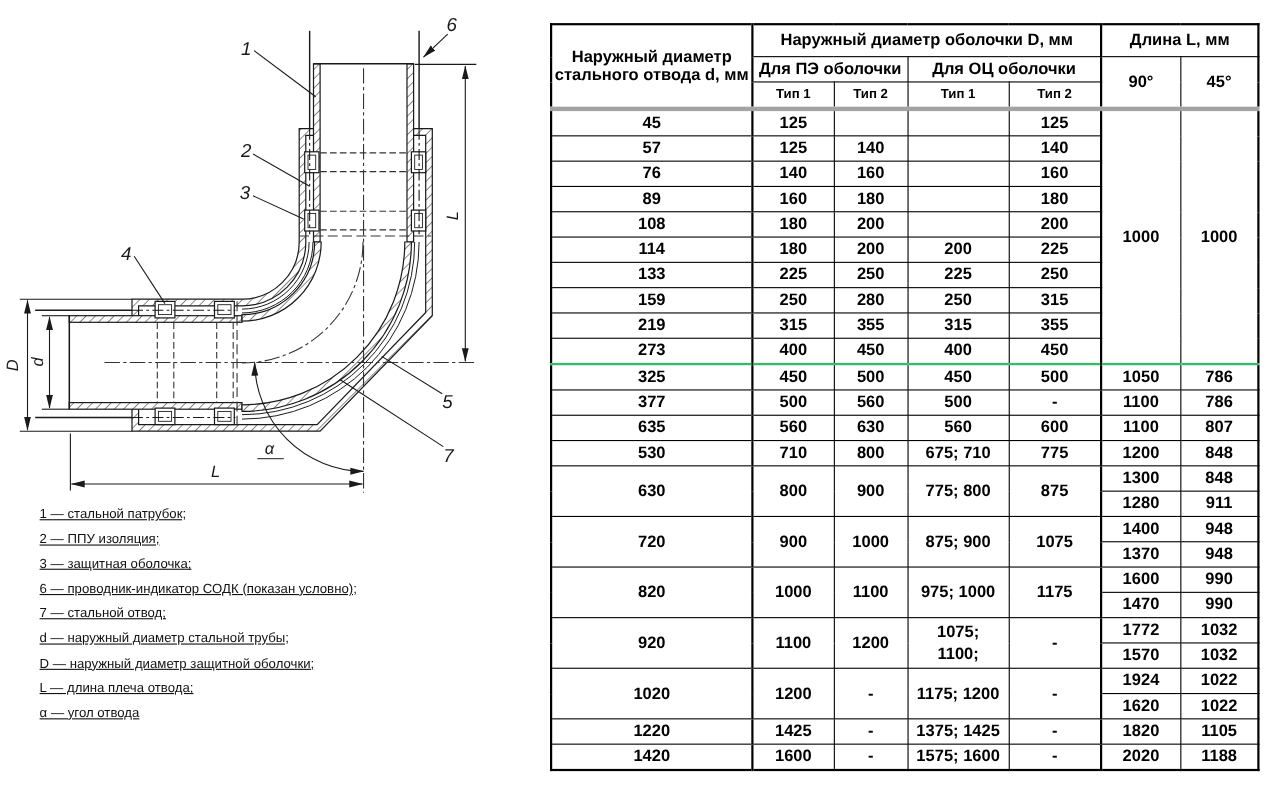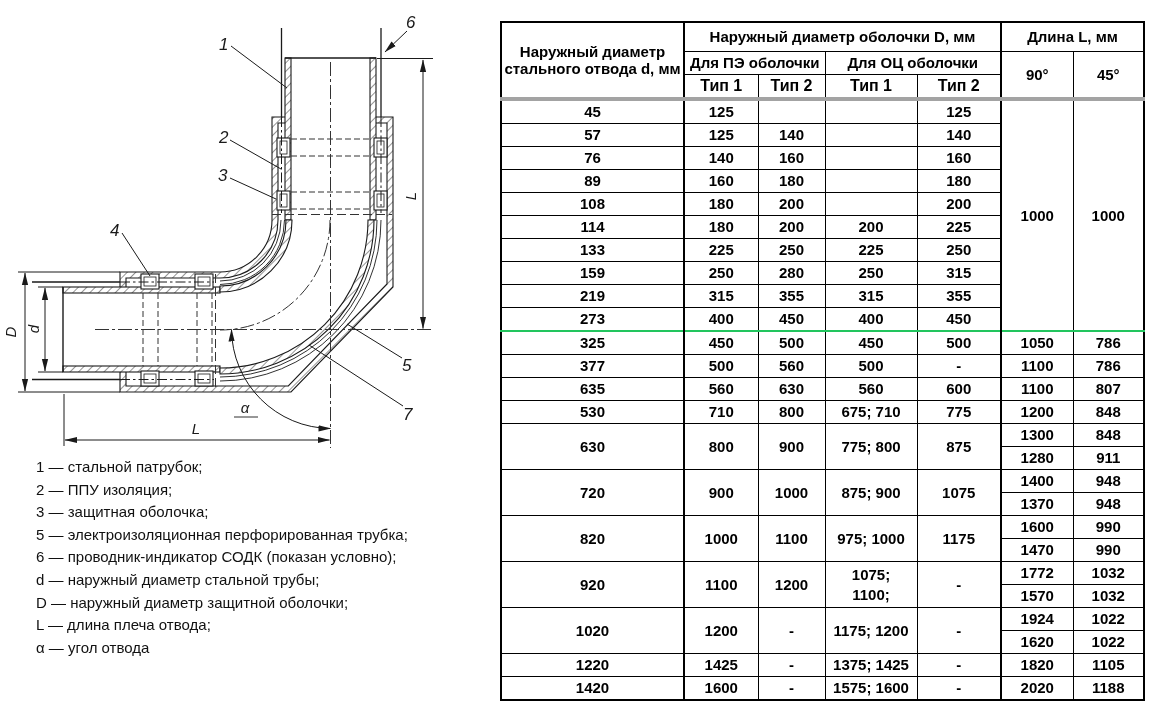--- a/index.html
+++ b/index.html
@@ -5,28 +5,28 @@
   html,body{margin:0;padding:0;}
   body{
     width:1164px;height:718px;background:#ffffff;position:relative;overflow:hidden;
     font-family:"Liberation Sans",sans-serif;color:#000;
   }
   
   #diagram{position:absolute;left:0;top:0;}
   .callout{font-style:italic;font-size:17px;fill:#1a1a1a;}
   .dimlbl{font-style:italic;font-size:15px;fill:#1a1a1a;text-anchor:middle;}
   
-  #legend{position:absolute;left:36px;top:456px;font-size:15px;line-height:22.6px;color:#111;}
+  #legend{position:absolute;left:36px;top:456px;font-size:12px;line-height:22.6px;color:#111;text-decoration:underline;}
   .legend-line{white-space:nowrap;}
   
   #table-wrap{position:absolute;left:500px;top:21px;}
   table{border-collapse:collapse;table-layout:fixed;width:643px;border:2px solid #000;}
   th,td{border:1px solid #000;text-align:center;vertical-align:middle;padding:0 2px;}
   th{font-size:15px;font-weight:bold;line-height:1.15;}
-  th.small{font-size:16px;}
+  th.small{font-size:12px;}
   thead tr:nth-child(1) th{height:28px;}
   thead tr:nth-child(2) th{height:22px;}
   thead tr:nth-child(3) th{height:22px;}
   thead{border-bottom:4px solid #a3a3a3;}
   td{font-size:15px;font-weight:bold;height:22px;line-height:1.3;white-space:pre-line;}
   .vl{border-left:2px solid #000;}
   tr.tt td{border-top:2px solid #22c55e;}
 </style>
 </head>
 <body>
@@ -160,22 +160,22 @@
     <text class="dimlbl" x="416" y="196" transform="rotate(-90 416 196)">L</text>
     <text class="dimlbl" x="196" y="434">L</text>
     <text class="dimlbl" x="245" y="413">α</text>
   </g>
 </svg>
 
 <div id="legend">
     <div class="legend-line">1 — стальной патрубок;</div>
     <div class="legend-line">2 — ППУ изоляция;</div>
     <div class="legend-line">3 — защитная оболочка;</div>
-    <div class="legend-line">5 — электроизоляционная перфорированная трубка;</div>
     <div class="legend-line">6 — проводник-индикатор СОДК (показан условно);</div>
+    <div class="legend-line">7 — стальной отвод;</div>
     <div class="legend-line">d — наружный диаметр стальной трубы;</div>
     <div class="legend-line">D — наружный диаметр защитной оболочки;</div>
     <div class="legend-line">L — длина плеча отвода;</div>
     <div class="legend-line">α — угол отвода</div>
   </div>
 
 <div id="table-wrap">
   <table>
     <colgroup>
       <col style="width:183px">

